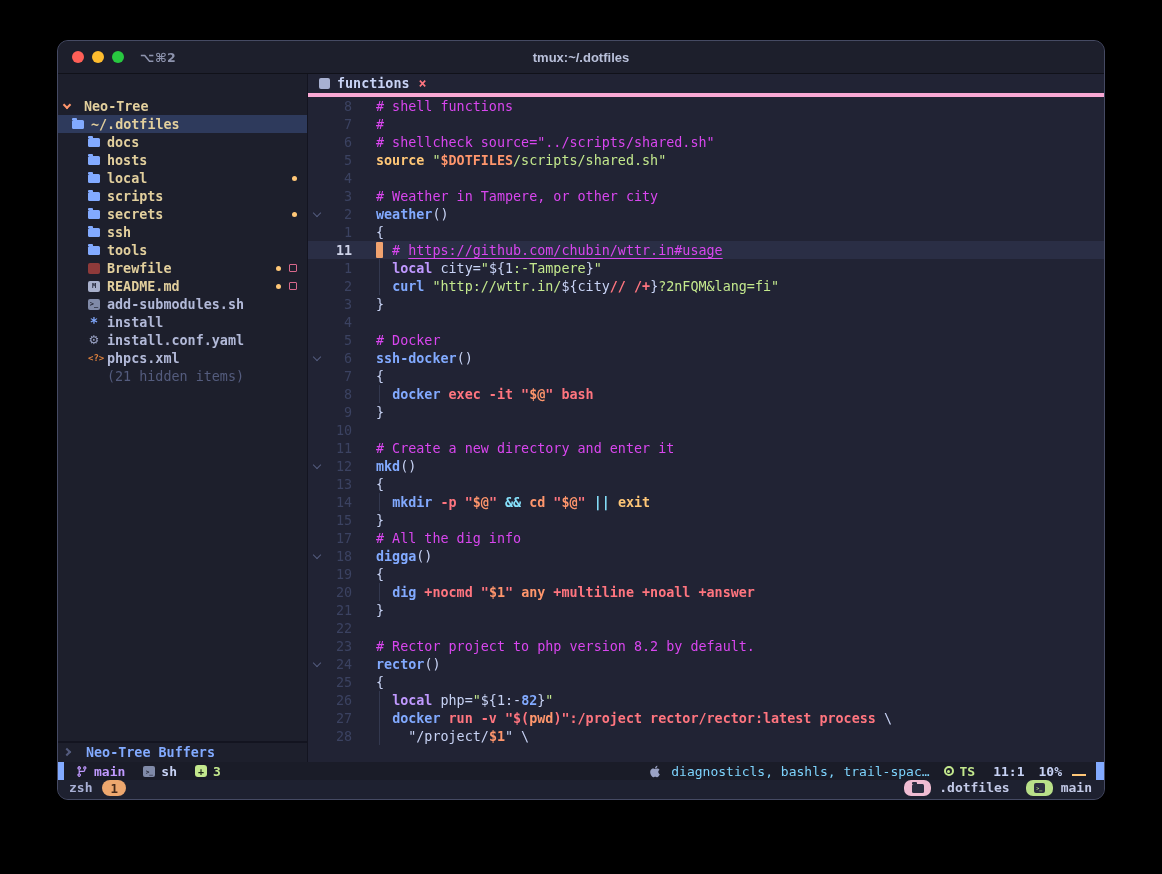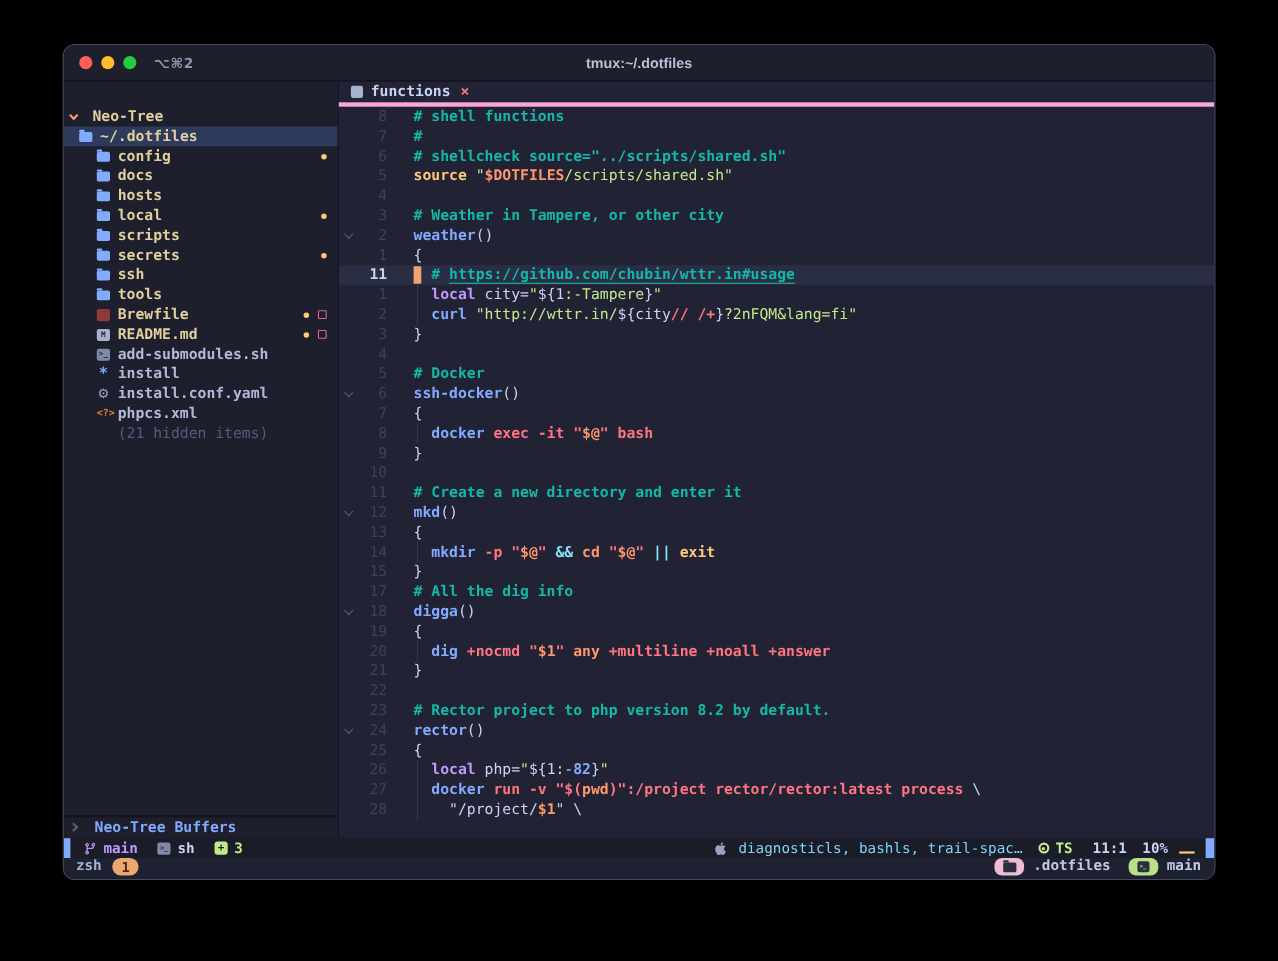--- a/index.html
+++ b/index.html
@@ -68,21 +68,21 @@
   .code{flex:1;overflow:hidden;font:500 13.4px "DejaVu Sans Mono","Liberation Mono",monospace}
   .cline{height:18px;display:flex;align-items:center;position:relative}
   .cline.cur{background:#2a2e45}
   .fold{width:18px;flex:none;display:flex;justify-content:center;align-items:center}
   .fold .chev{border-width:1.5px;color:#545c7e}
   .lnum{width:26px;flex:none;text-align:right;color:#3b4261}
   .cline.cur .lnum{color:#ced3e9;font-weight:700}
   .ctext{margin-left:24px;position:relative;white-space:pre;display:flex;align-items:center;height:100%}
   .guide{position:absolute;left:3px;top:0;width:1px;height:100%;background:#33384f}
   .cursorblock{position:absolute;left:0;top:1px;width:7px;height:16px;background:#f0a26f;border-radius:1px}
-  .c-cm{color:#14b8a6;font-weight:700}
+  .c-cm{color:#d946ef;font-weight:400}
   .c-fg{color:#c8d3f5;font-weight:500}
   .c-bl{color:#82aaff;font-weight:700}
   .c-gr{color:#c3e88d;font-weight:500}
   .c-yl{color:#ffc777;font-weight:700}
   .c-or{color:#ff966c;font-weight:700}
   .c-rd{color:#ff757f;font-weight:700}
   .c-pu{color:#c099ff;font-weight:700}
   .c-cy{color:#86e1fc;font-weight:700}
   .c-ul{text-decoration:underline;text-underline-offset:3px}
 
@@ -136,28 +136,20 @@
     <div class="sidebar">
       <div class="srow header s-cream">
         <span class="chev down c-orangechev"></span>
         <span style="margin-left:7px">Neo-Tree</span>
       </div>
       <div>
           <div class="srow selected">
             <span class="i-folder f-blue"></span>
             <span class="s-cream">~/.dotfiles</span>
             <span class="sp"></span>
-          </div>
-          <div class="srow child">
-            <span class="i-folder f-blue"></span>
-            <span class="s-cream">config</span>
-            <span class="sp"></span>
-            <span class="badges">
-              <span class="b-dot"></span>
-            </span>
           </div>
           <div class="srow child">
             <span class="i-folder f-blue"></span>
             <span class="s-cream">docs</span>
             <span class="sp"></span>
           </div>
           <div class="srow child">
             <span class="i-folder f-blue"></span>
             <span class="s-cream">hosts</span>
             <span class="sp"></span>

